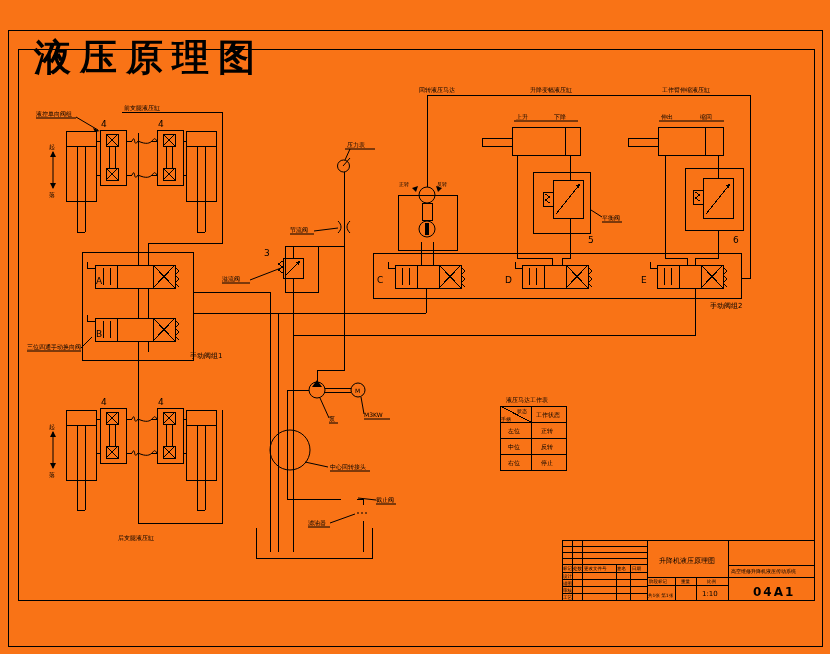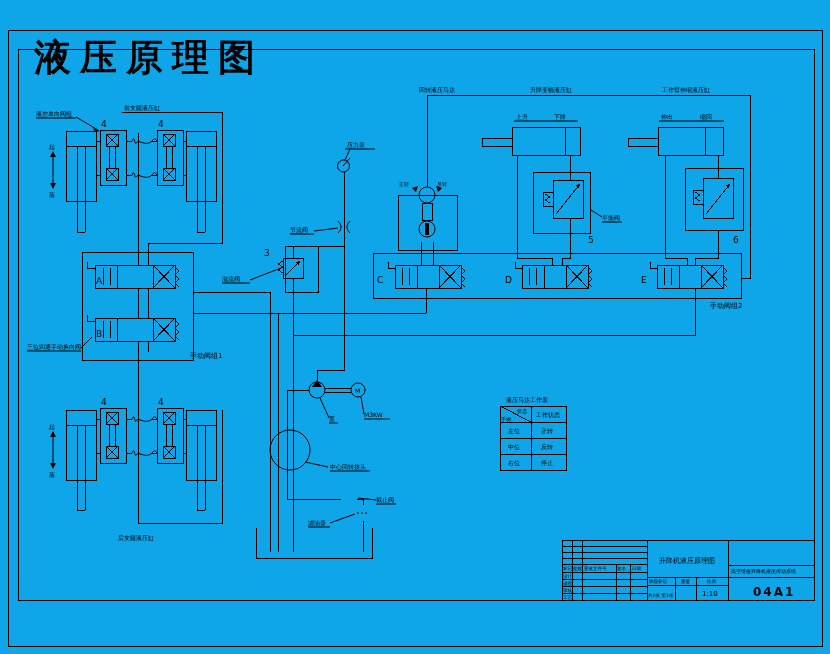--- a/index.html
+++ b/index.html
@@ -1,16 +1,16 @@
 <!DOCTYPE html>
 <html><head>
 <meta charset="utf-8">
 <style>
   html,body{margin:0;padding:0;background:#fff;}
-  .page{position:relative;width:830px;height:654px;background:#0ea5e9;overflow:hidden;
+  .page{position:relative;width:830px;height:654px;background:#f97316;overflow:hidden;
         font-family:"DejaVu Sans",sans-serif;}
   svg{position:absolute;left:0;top:0;}
   svg{font-family:"DejaVu Sans",sans-serif;}
   path,rect.ln,circle,polyline,line{stroke:#000;fill:none;stroke-width:1;}
   .crisp{shape-rendering:crispEdges;}
   text{fill:#000;stroke:none;}
   .t4{font-size:4.5px;}
   .t5{font-size:5px;}
   .t6{font-size:6px;}
   .t7{font-size:7px;}

